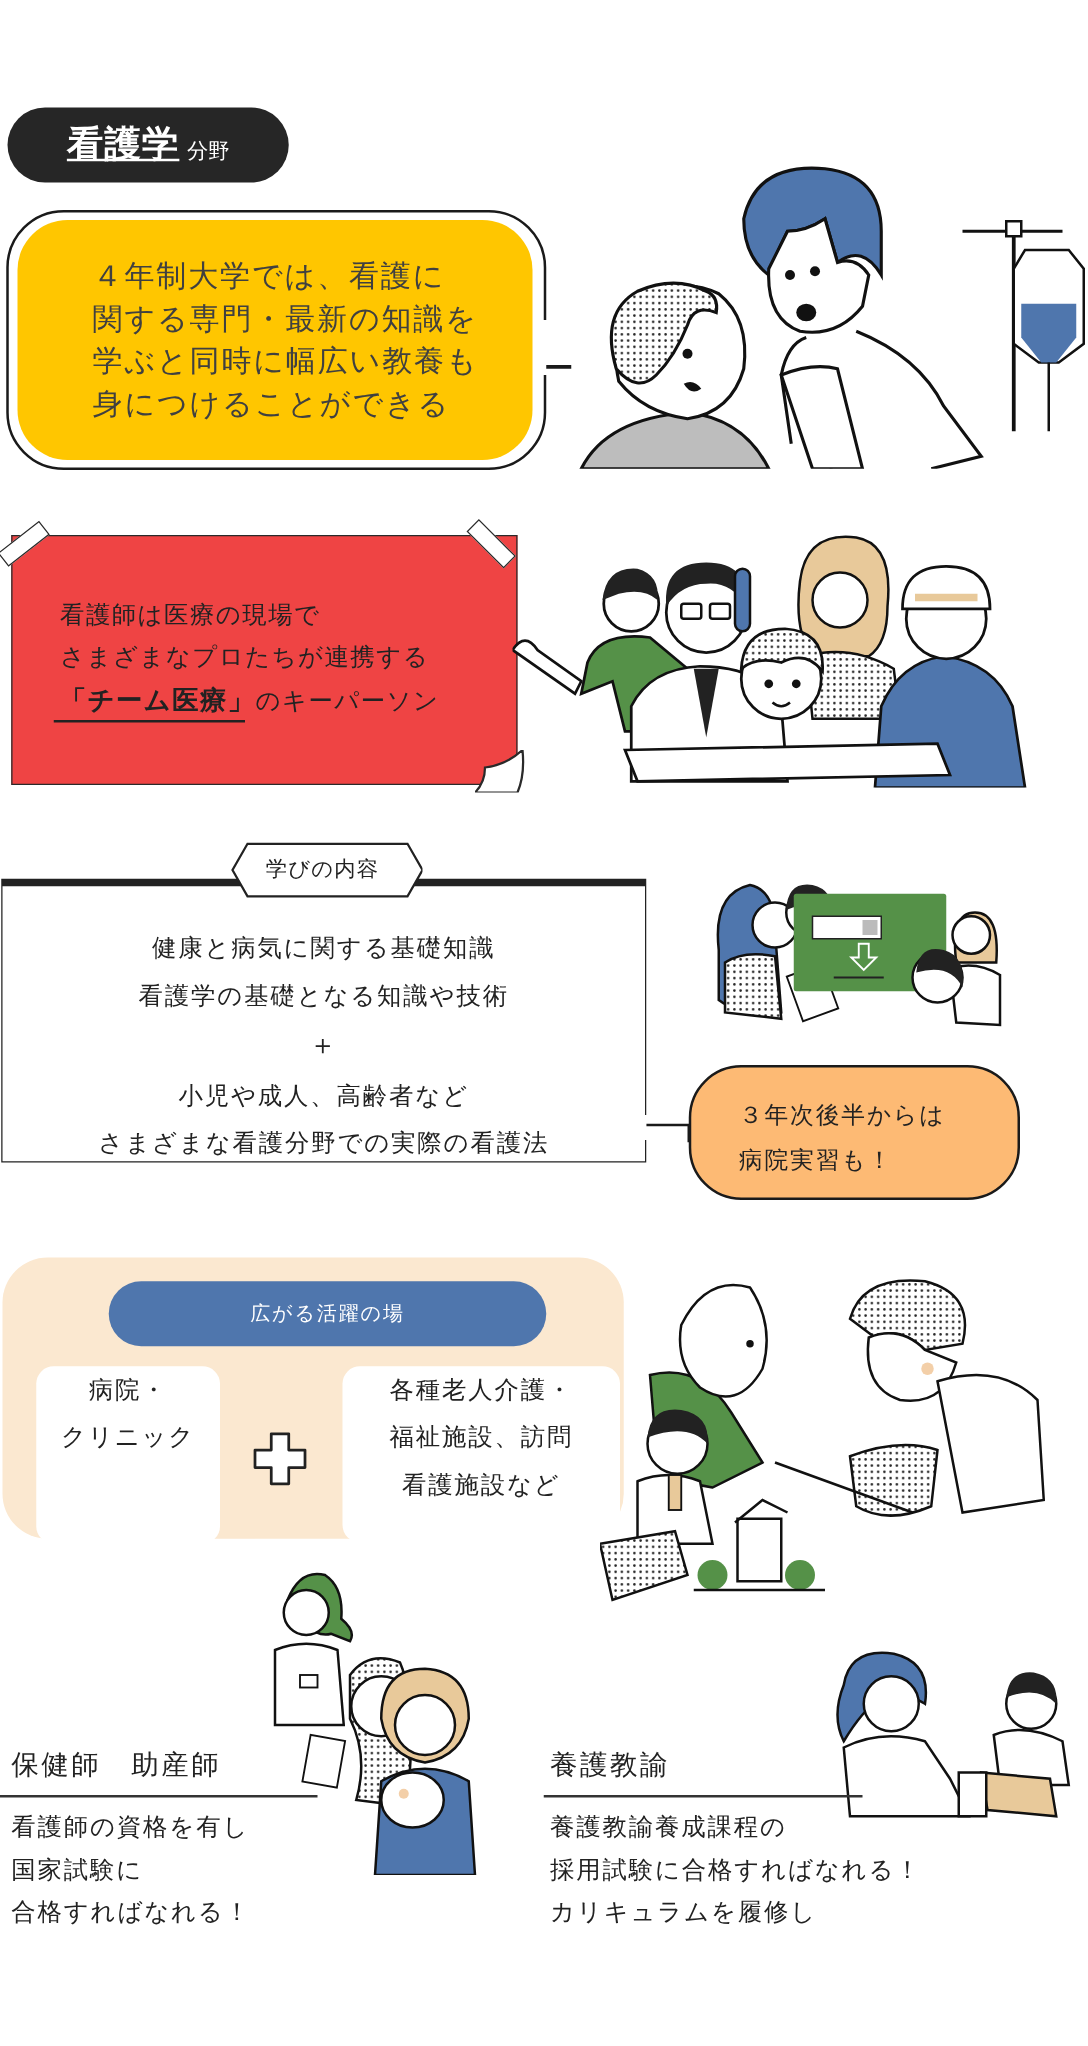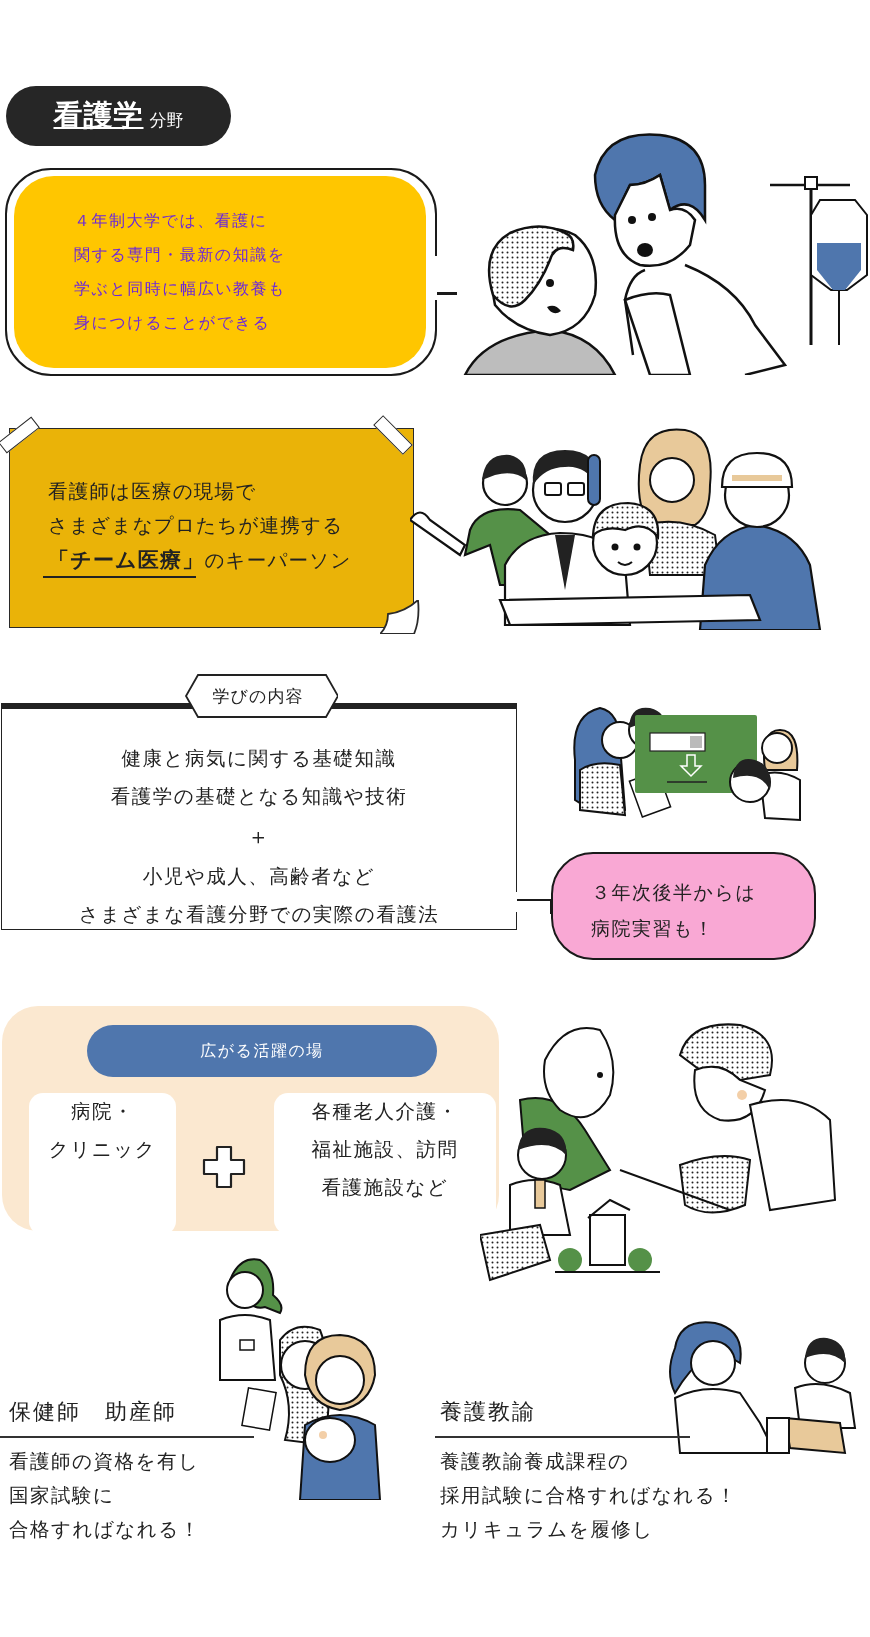--- a/index.html
+++ b/index.html
@@ -21,30 +21,30 @@
   .bubble1-outer {
     left: 5px; top: 168px; width: 432px; height: 208px;
     border: 2.5px solid #1a1a1a; border-radius: 46px; background: #fff;
   }
   .bubble1-gap { left: 433px; top: 256px; width: 8px; height: 44px; background: #fff; }
   .bubble1-tail { left: 437px; top: 292px; width: 20px; height: 2.5px; background: #1a1a1a; }
   .bubble1-inner {
     left: 14px; top: 176px; width: 412px; height: 192px;
     background: #ffc600; border-radius: 40px;
     padding: 28px 0 0 60px;
-    font-size: 16px; line-height: 34px; letter-spacing: 1.5px; color: #6d28d9;
+    font-size: 24px; line-height: 34px; letter-spacing: 1.5px; color: #404040;
   }
 
   
   .illus svg { display: block; }
 
   
   .note {
     left: 9px; top: 428px; width: 405px; height: 200px;
-    border: 1.8px solid #2a2a2a; background: #eab308;
+    border: 1.8px solid #2a2a2a; background: #ef4444;
     padding: 46px 0 0 38px;
     font-size: 19.5px; line-height: 34px; letter-spacing: 1.2px; color: #222;
   }
   .note .hl { font-weight: bold; font-size: 21px; }
   .note-underline { left: 43px; top: 576px; width: 153px; height: 2px; background: #222; }
   .tape { width: 42px; height: 14px; border: 1.8px solid #2a2a2a; background: #fff; }
   .tape-left { left: -2px; top: 428px; transform: rotate(-38deg); }
   .tape-right { left: 372px; top: 428px; transform: rotate(45deg); }
   .note-curl { left: 380px; top: 600px; width: 40px; height: 34px; }
 
@@ -63,21 +63,21 @@
   .learn-text {
     left: 1px; top: 740px; width: 516px; text-align: center;
     font-size: 19.5px; letter-spacing: 1.5px; color: #222;
   }
   .learn-text .line { height: 38px; line-height: 38px; }
   .learn-text .plus { height: 42px; line-height: 42px; font-size: 22px; }
   .learn-gap { left: 510px; top: 892px; width: 14px; height: 20px; background: #fff; }
 
   .bubble3 {
     left: 551px; top: 852px; width: 265px; height: 108px;
-    border: 2px solid #1a1a1a; border-radius: 42px; background: #f9a8d4;
+    border: 2px solid #1a1a1a; border-radius: 42px; background: #fdba74;
     padding: 20px 0 0 38px;
     font-size: 19px; line-height: 36px; letter-spacing: 1.5px; color: #222;
   }
   .bubble3-tail { left: 517px; top: 898px; width: 40px; height: 16px; }
 
   
   .places-bg {
     left: 2px; top: 1006px; width: 497px; height: 225px;
     background: #fbe8d0; border-radius: 36px;
   }

